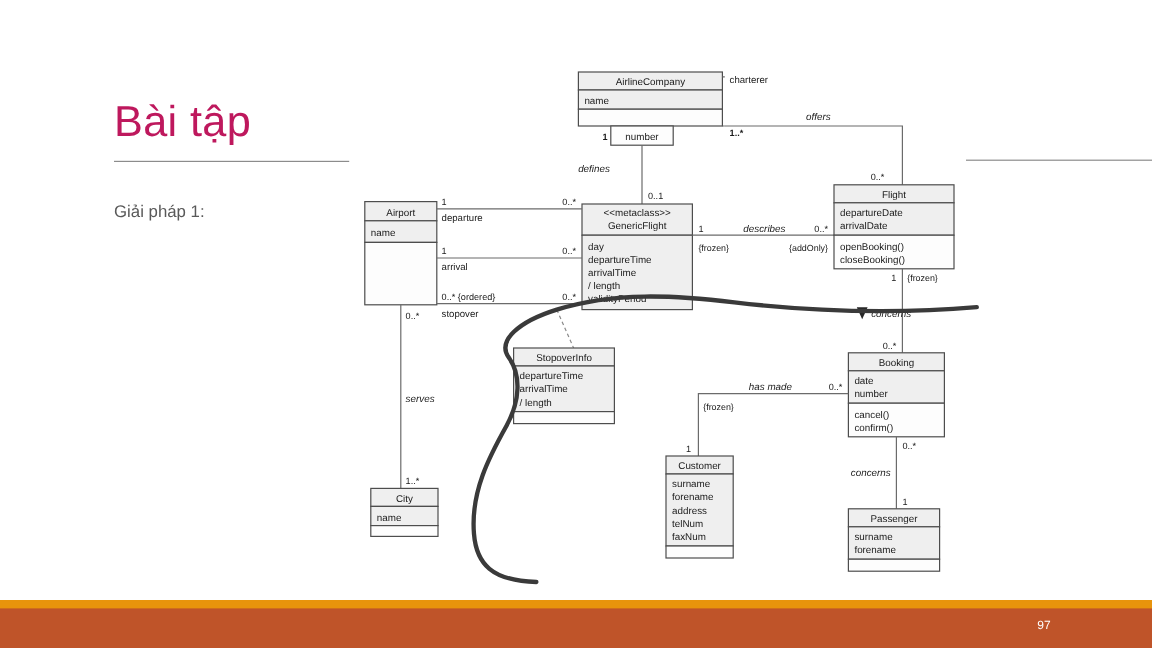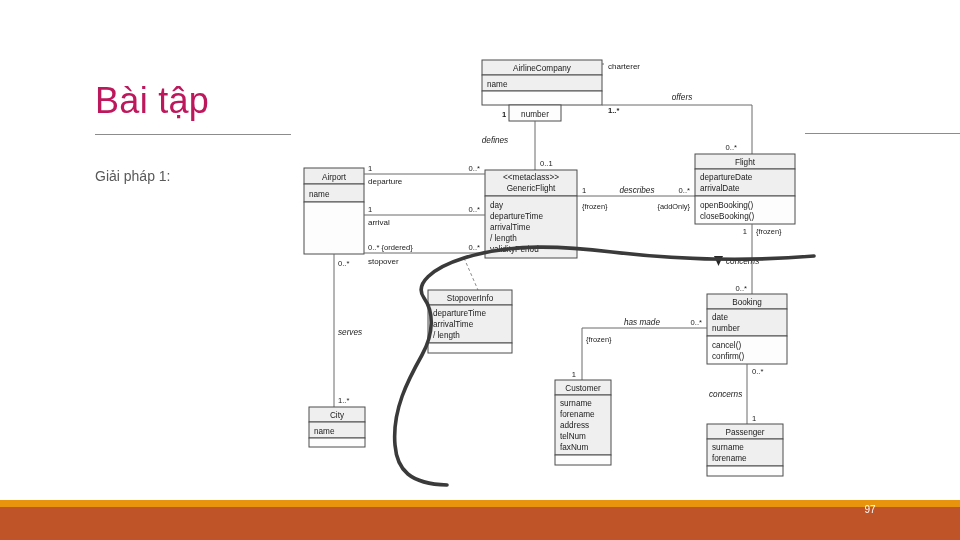--- a/index.html
+++ b/index.html
@@ -68,21 +68,21 @@
     position: absolute;
     left: 0;
     top: 500px;
     width: 960px;
     height: 7px;
     background: #e8940c;
   }
   #page-number {
     position: absolute;
     left: 855px;
-    top: 504px;
+    top: 516px;
     width: 30px;
     text-align: center;
     font-size: 10px;
     color: #ffffff;
   }
 
   
   #diagram {
     position: absolute;
     left: 282px;

